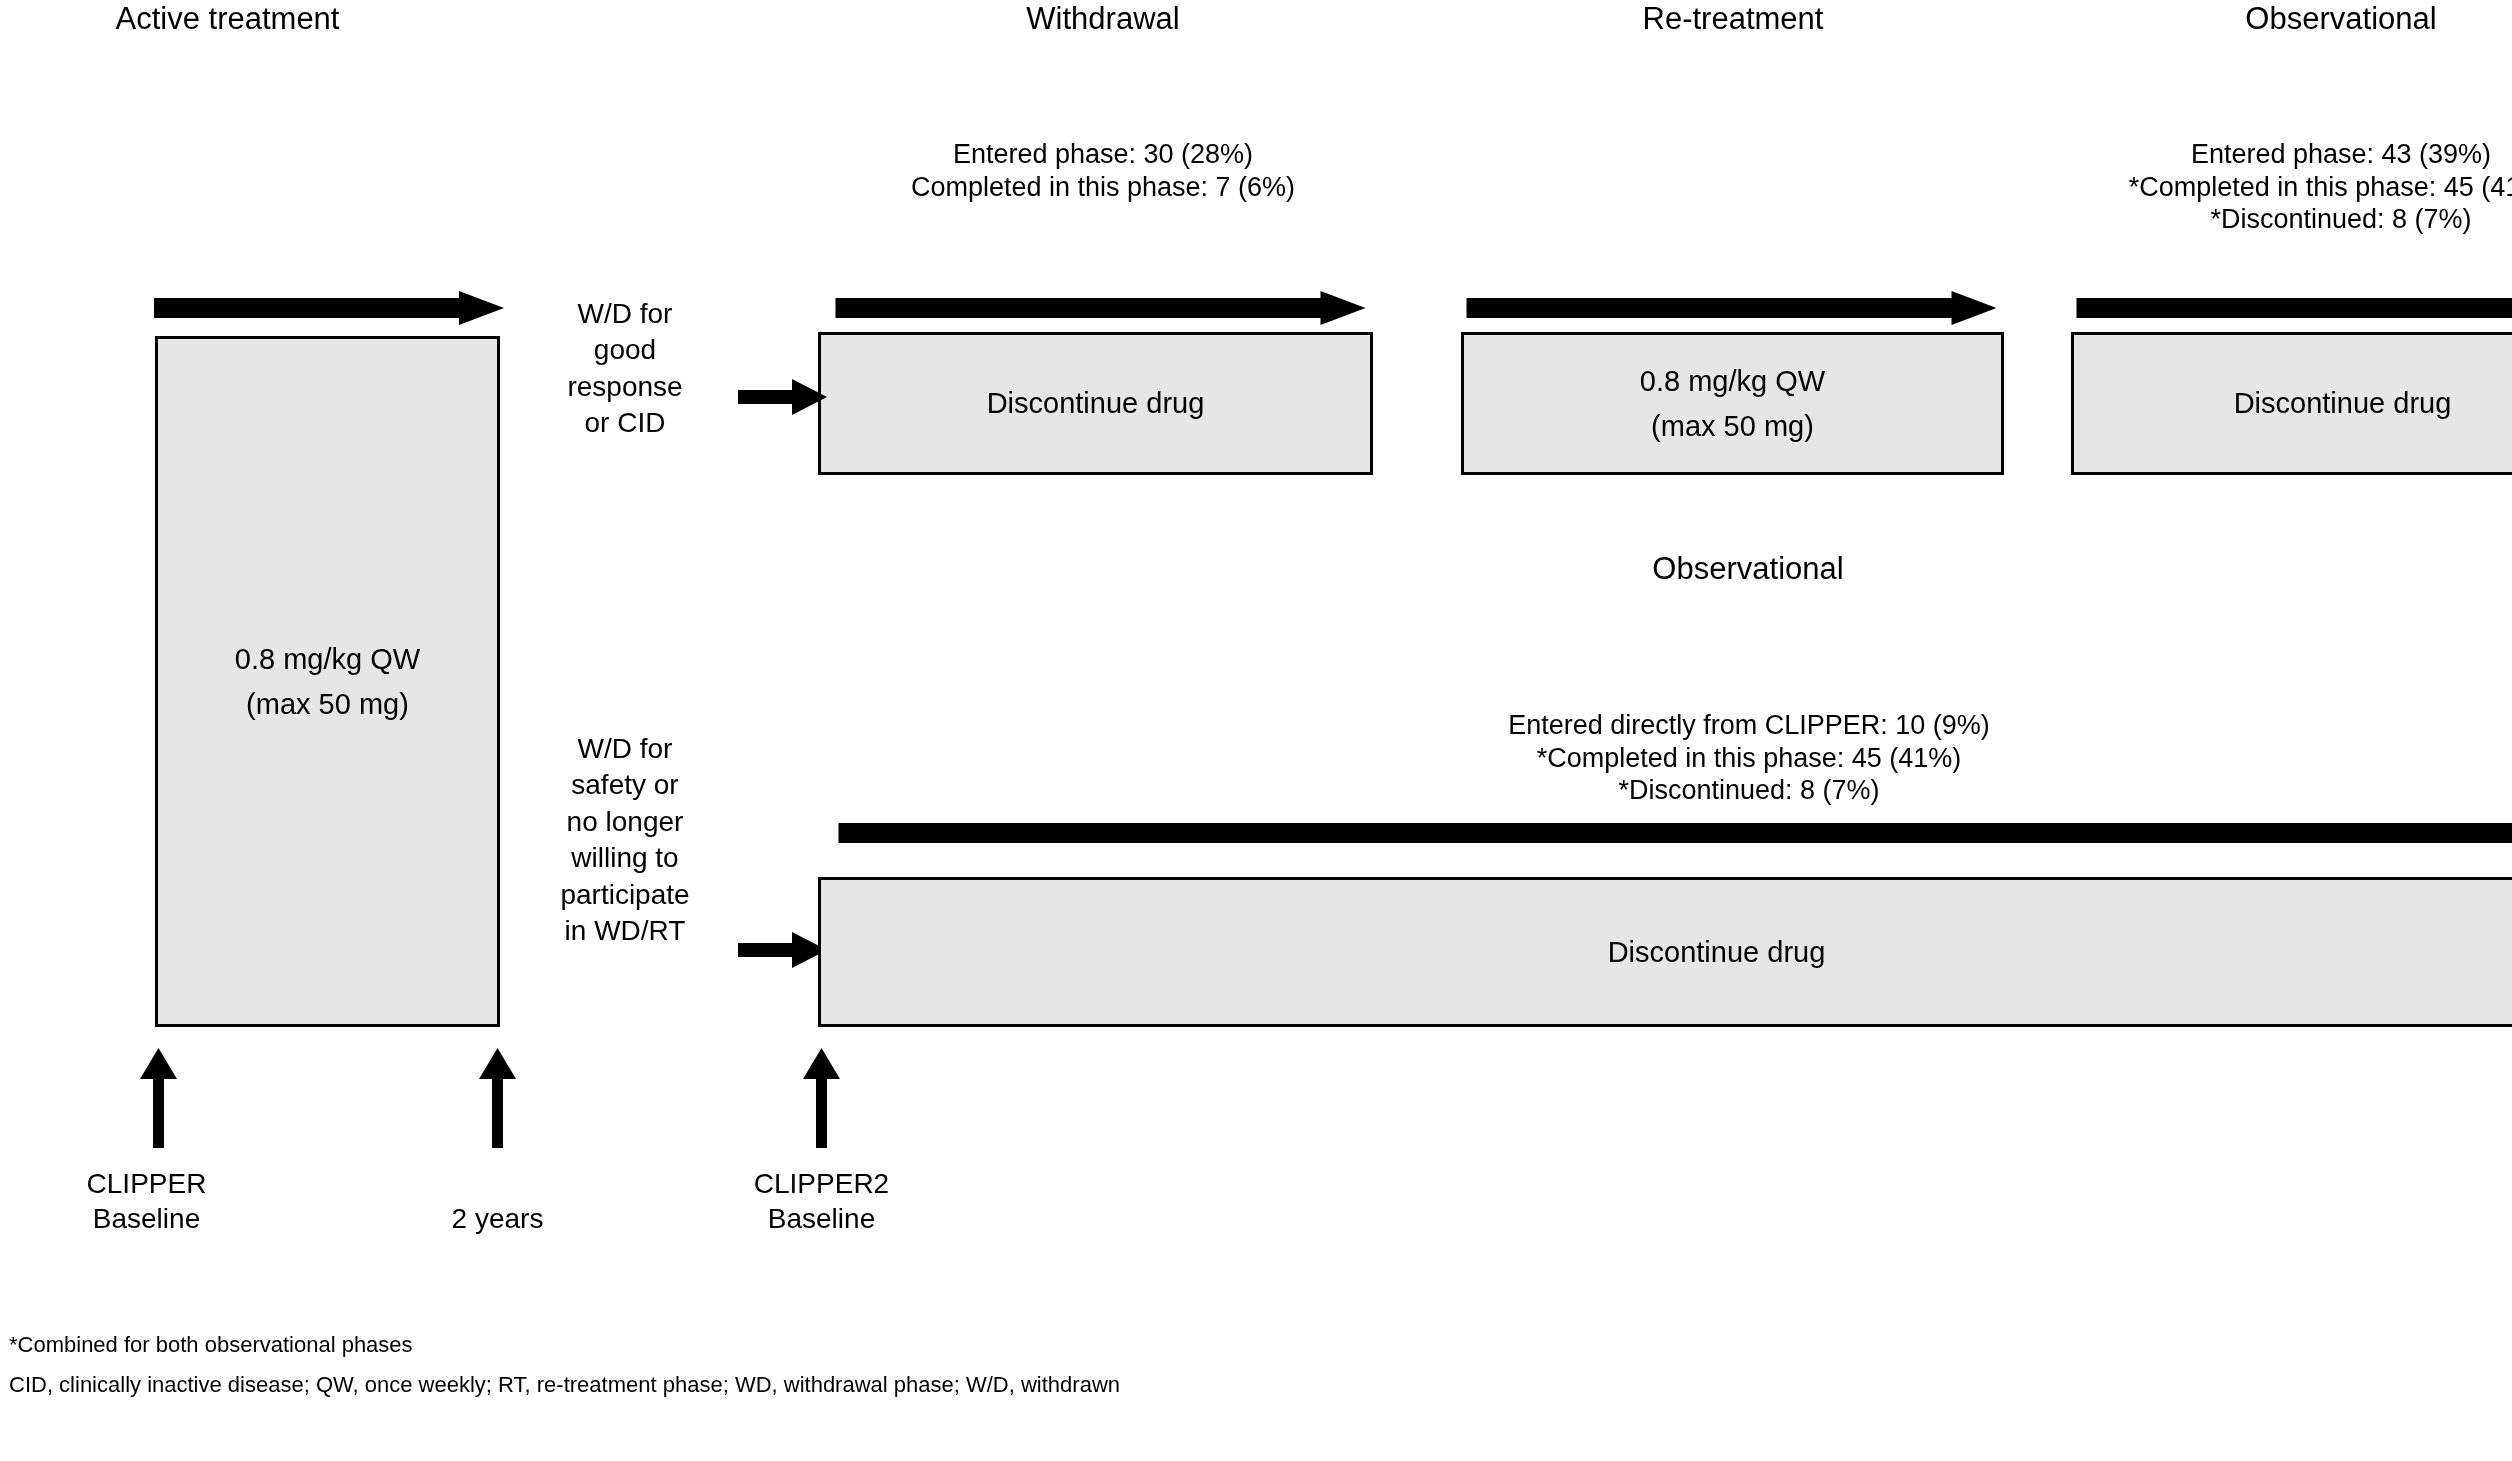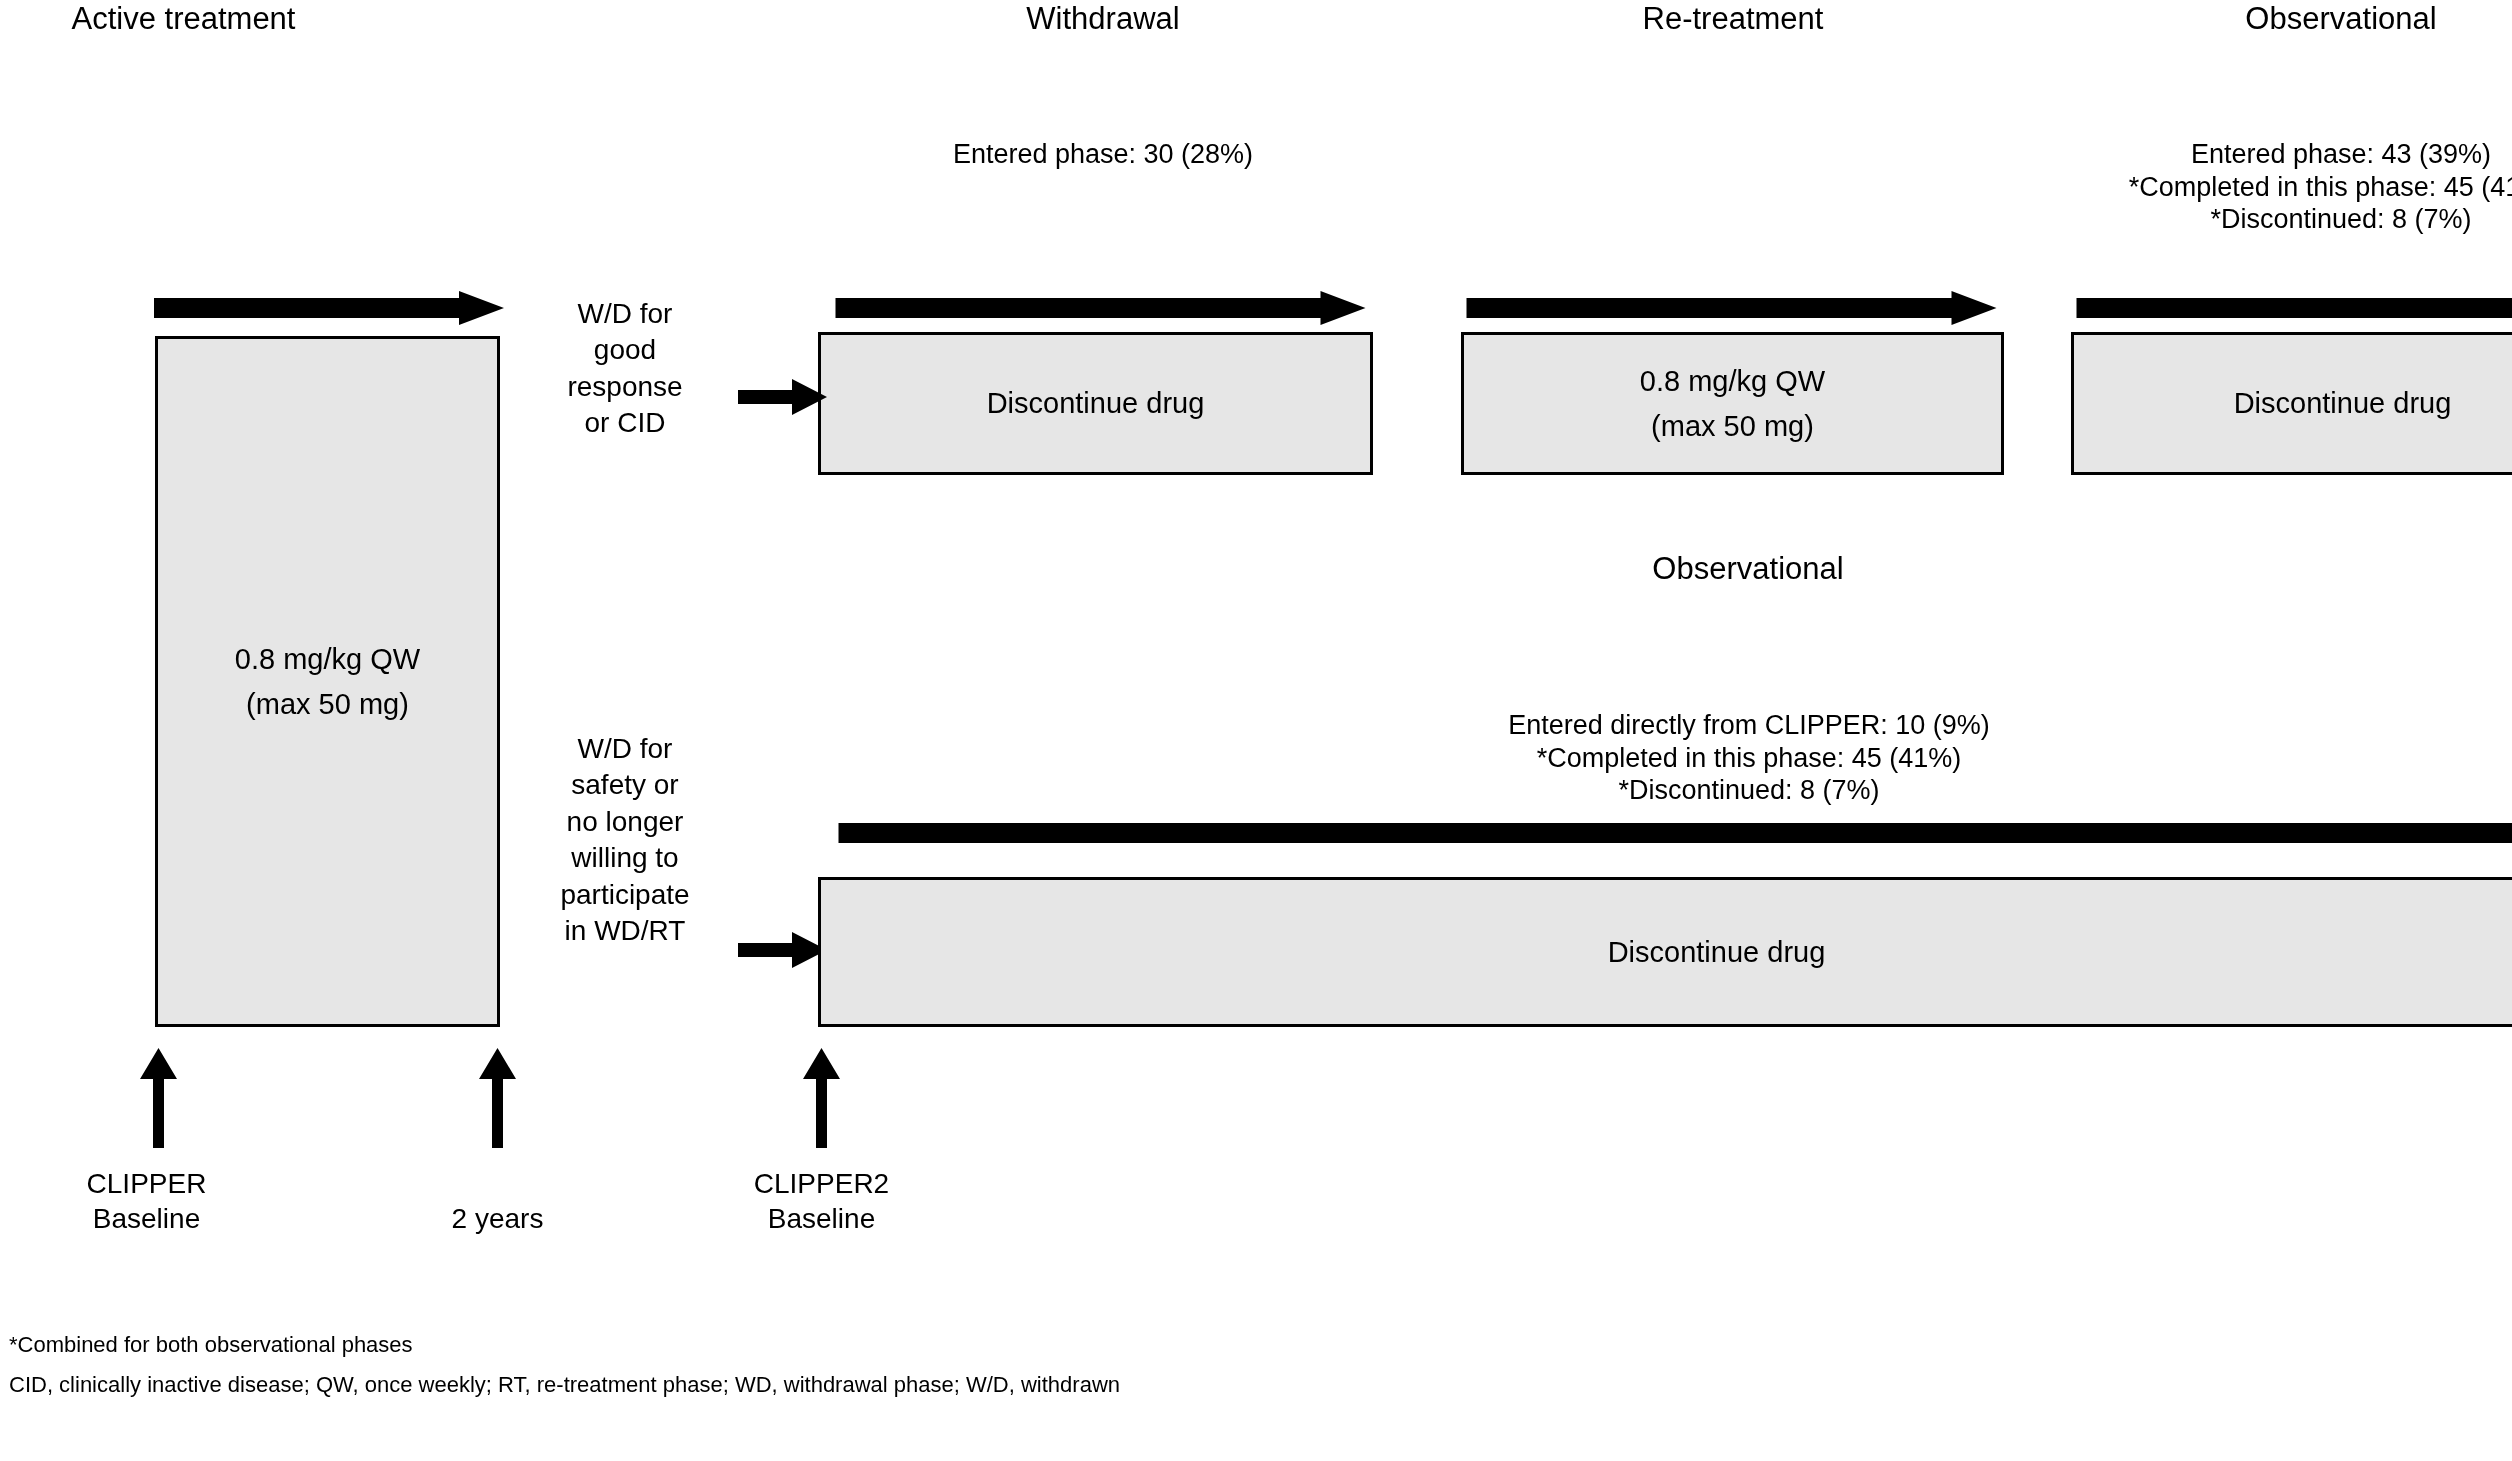--- a/index.html
+++ b/index.html
@@ -21,28 +21,29 @@
   .wdlabel{font-size:28px;line-height:1.30;text-align:center;white-space:pre-line;}
   .axlabel{font-size:28px;line-height:1.25;text-align:center;white-space:pre-line;}
   .foot{font-size:22px;line-height:1.45;white-space:pre-line;}
   svg{display:block;overflow:visible;}
 </style>
 </head>
 <body>
 
 <div id="stage">
 
-  <div class="abs ctr phase-title" style="left:0px;  top:2.5px;  width:367px;">Active treatment</div>
+  <div class="abs ctr phase-title" style="left:0px;  top:2.5px;  width:367px;padding-left:44px;">Active treatment</div>
   <div class="abs ctr phase-title" style="left:872px;top:2.5px;  width:462px;">Withdrawal</div>
   <div class="abs ctr phase-title" style="left:1502px;top:2.5px;  width:462px;">Re-treatment</div>
   <div class="abs ctr phase-title" style="left:2110px;top:2.5px;  width:462px;">Observational</div>
 
 
   <div class="abs ctr" style="left:872px;top:138px;width:462px;">
     <div class="stats">Entered phase: 30 (28%)</div>
+    <div class="stats">Completed in this phase: 7 (6%)</div>
   </div>
 
 
   <div class="abs ctr" style="left:2110px;top:138px;width:462px;">
     <div class="stats">Entered phase: 43 (39%)</div>
     <div class="stats">*Completed in this phase: 45 (41%)</div>
     <div class="stats">*Discontinued: 8 (7%)</div>
   </div>
 
   <svg class="abs" style="left:153px;top:291px;" width="352" height="40" viewBox="0 0 700 80">

